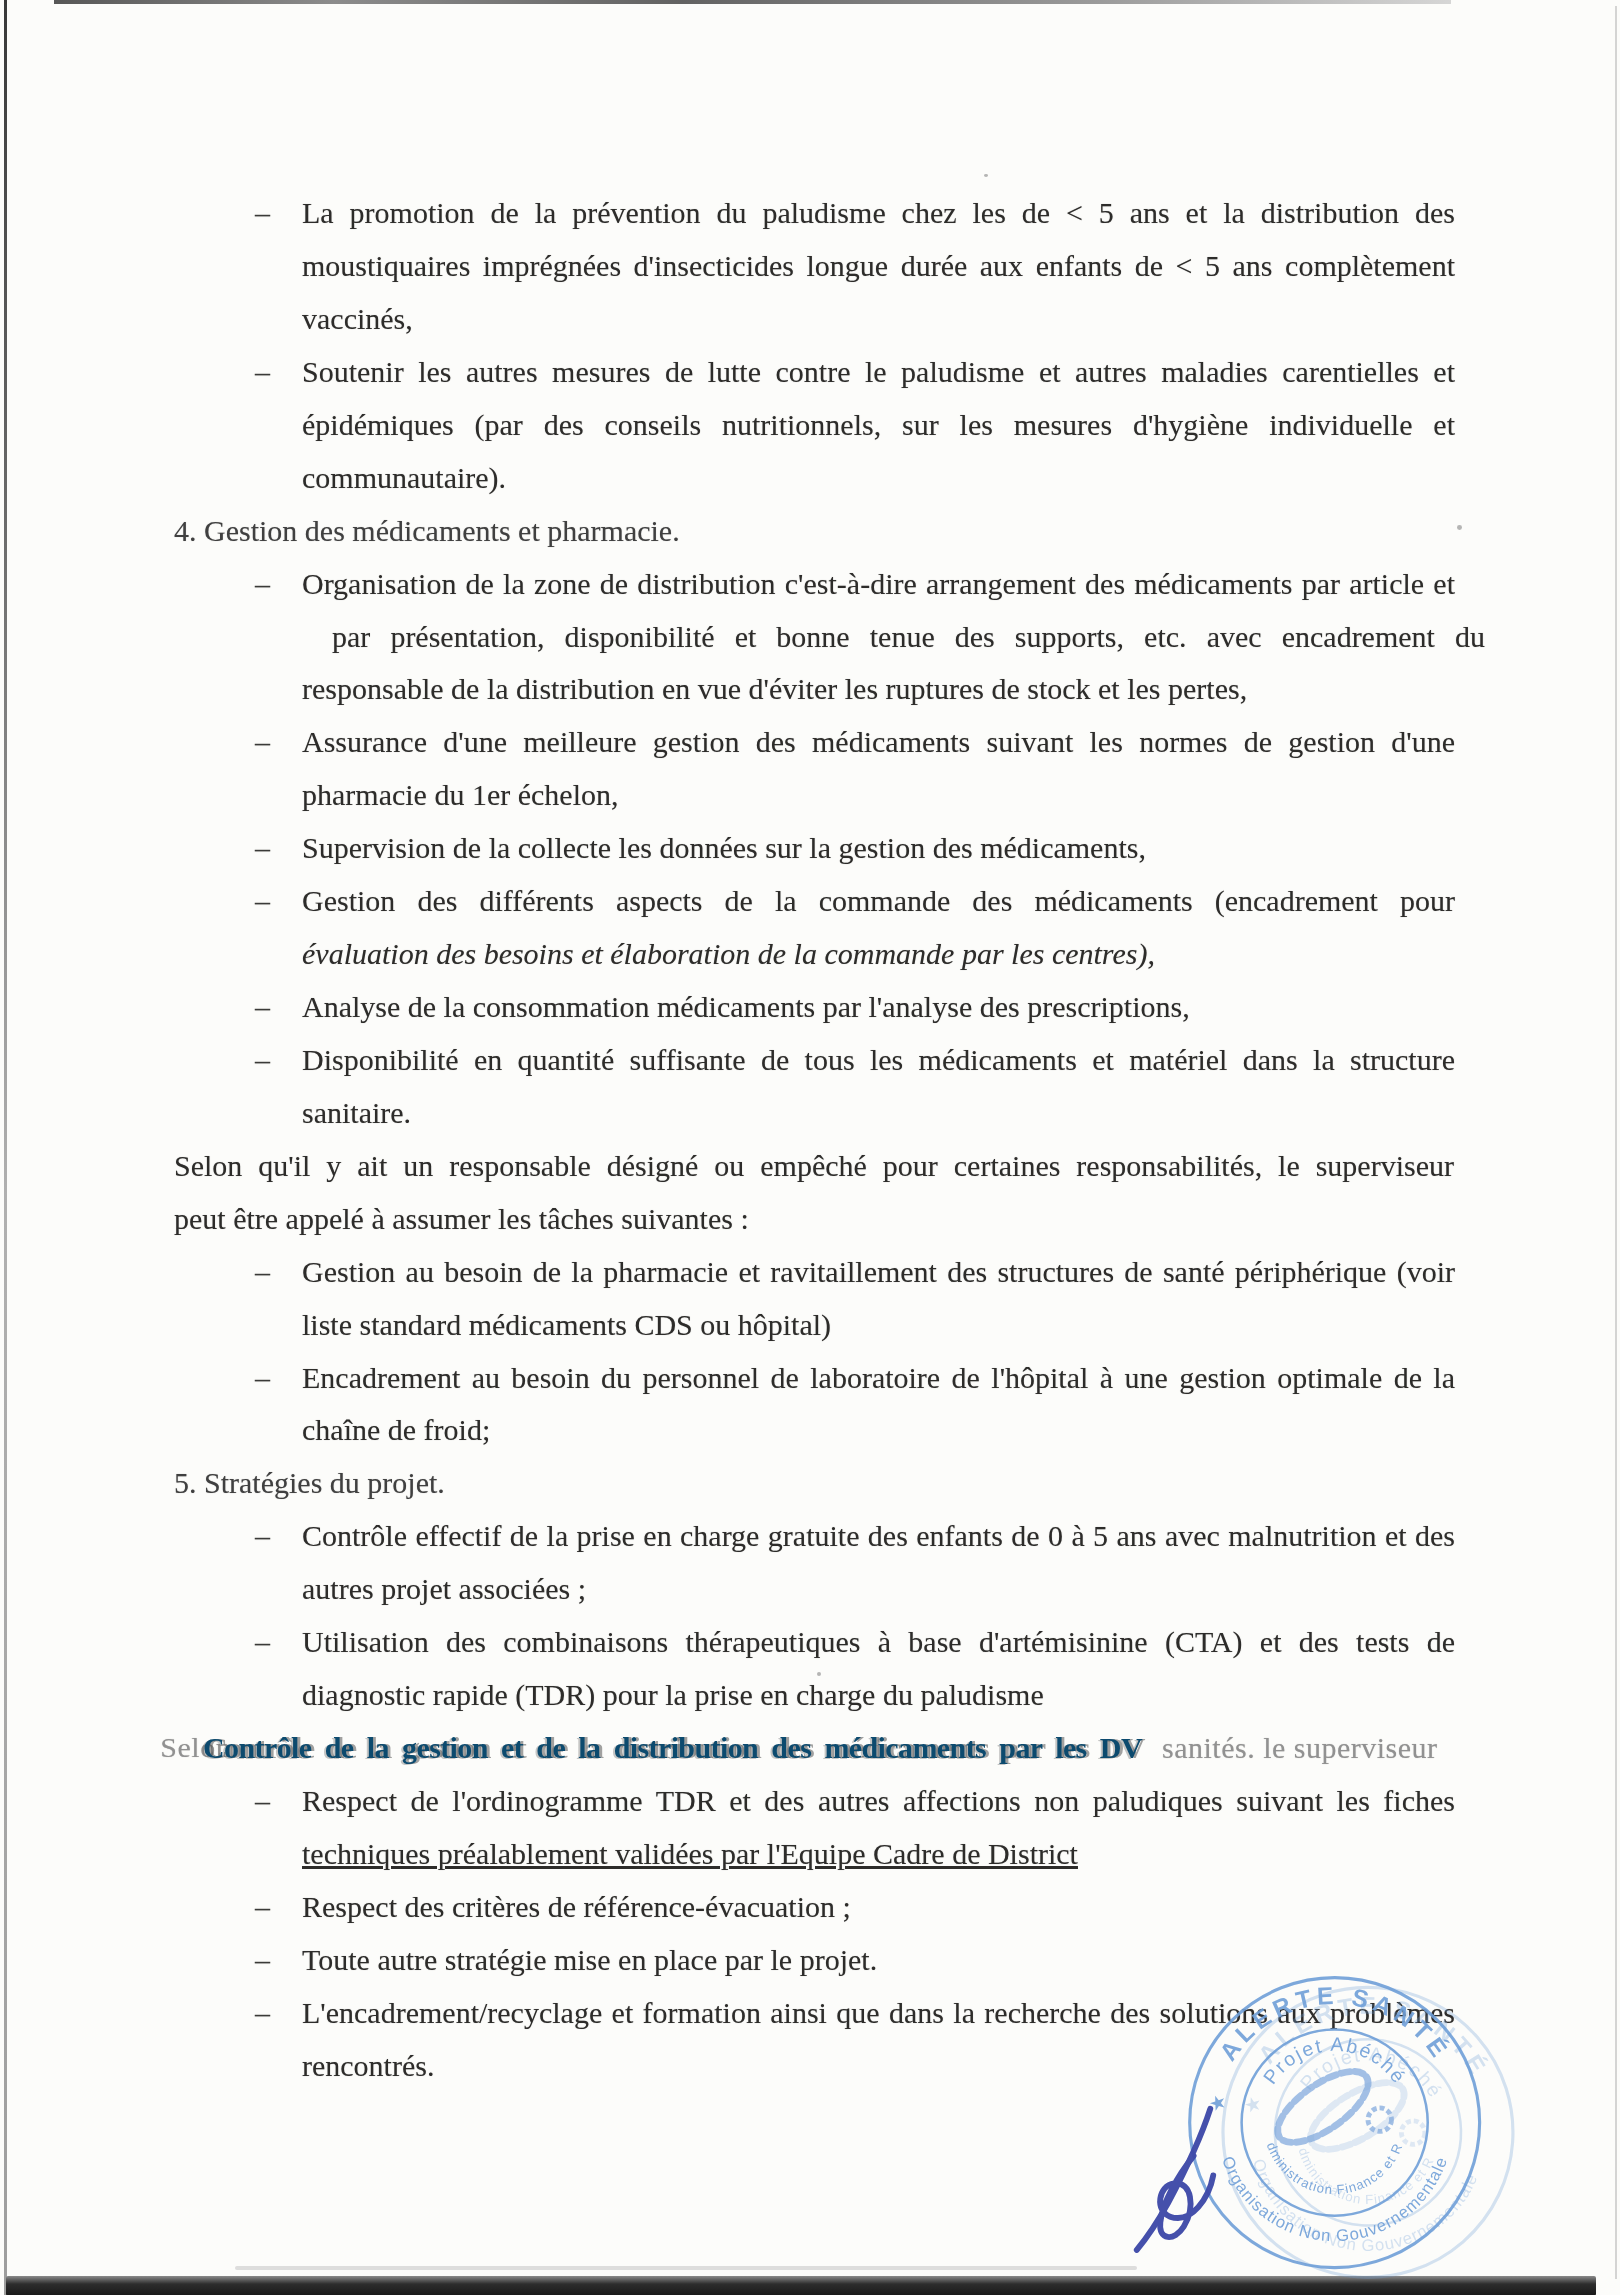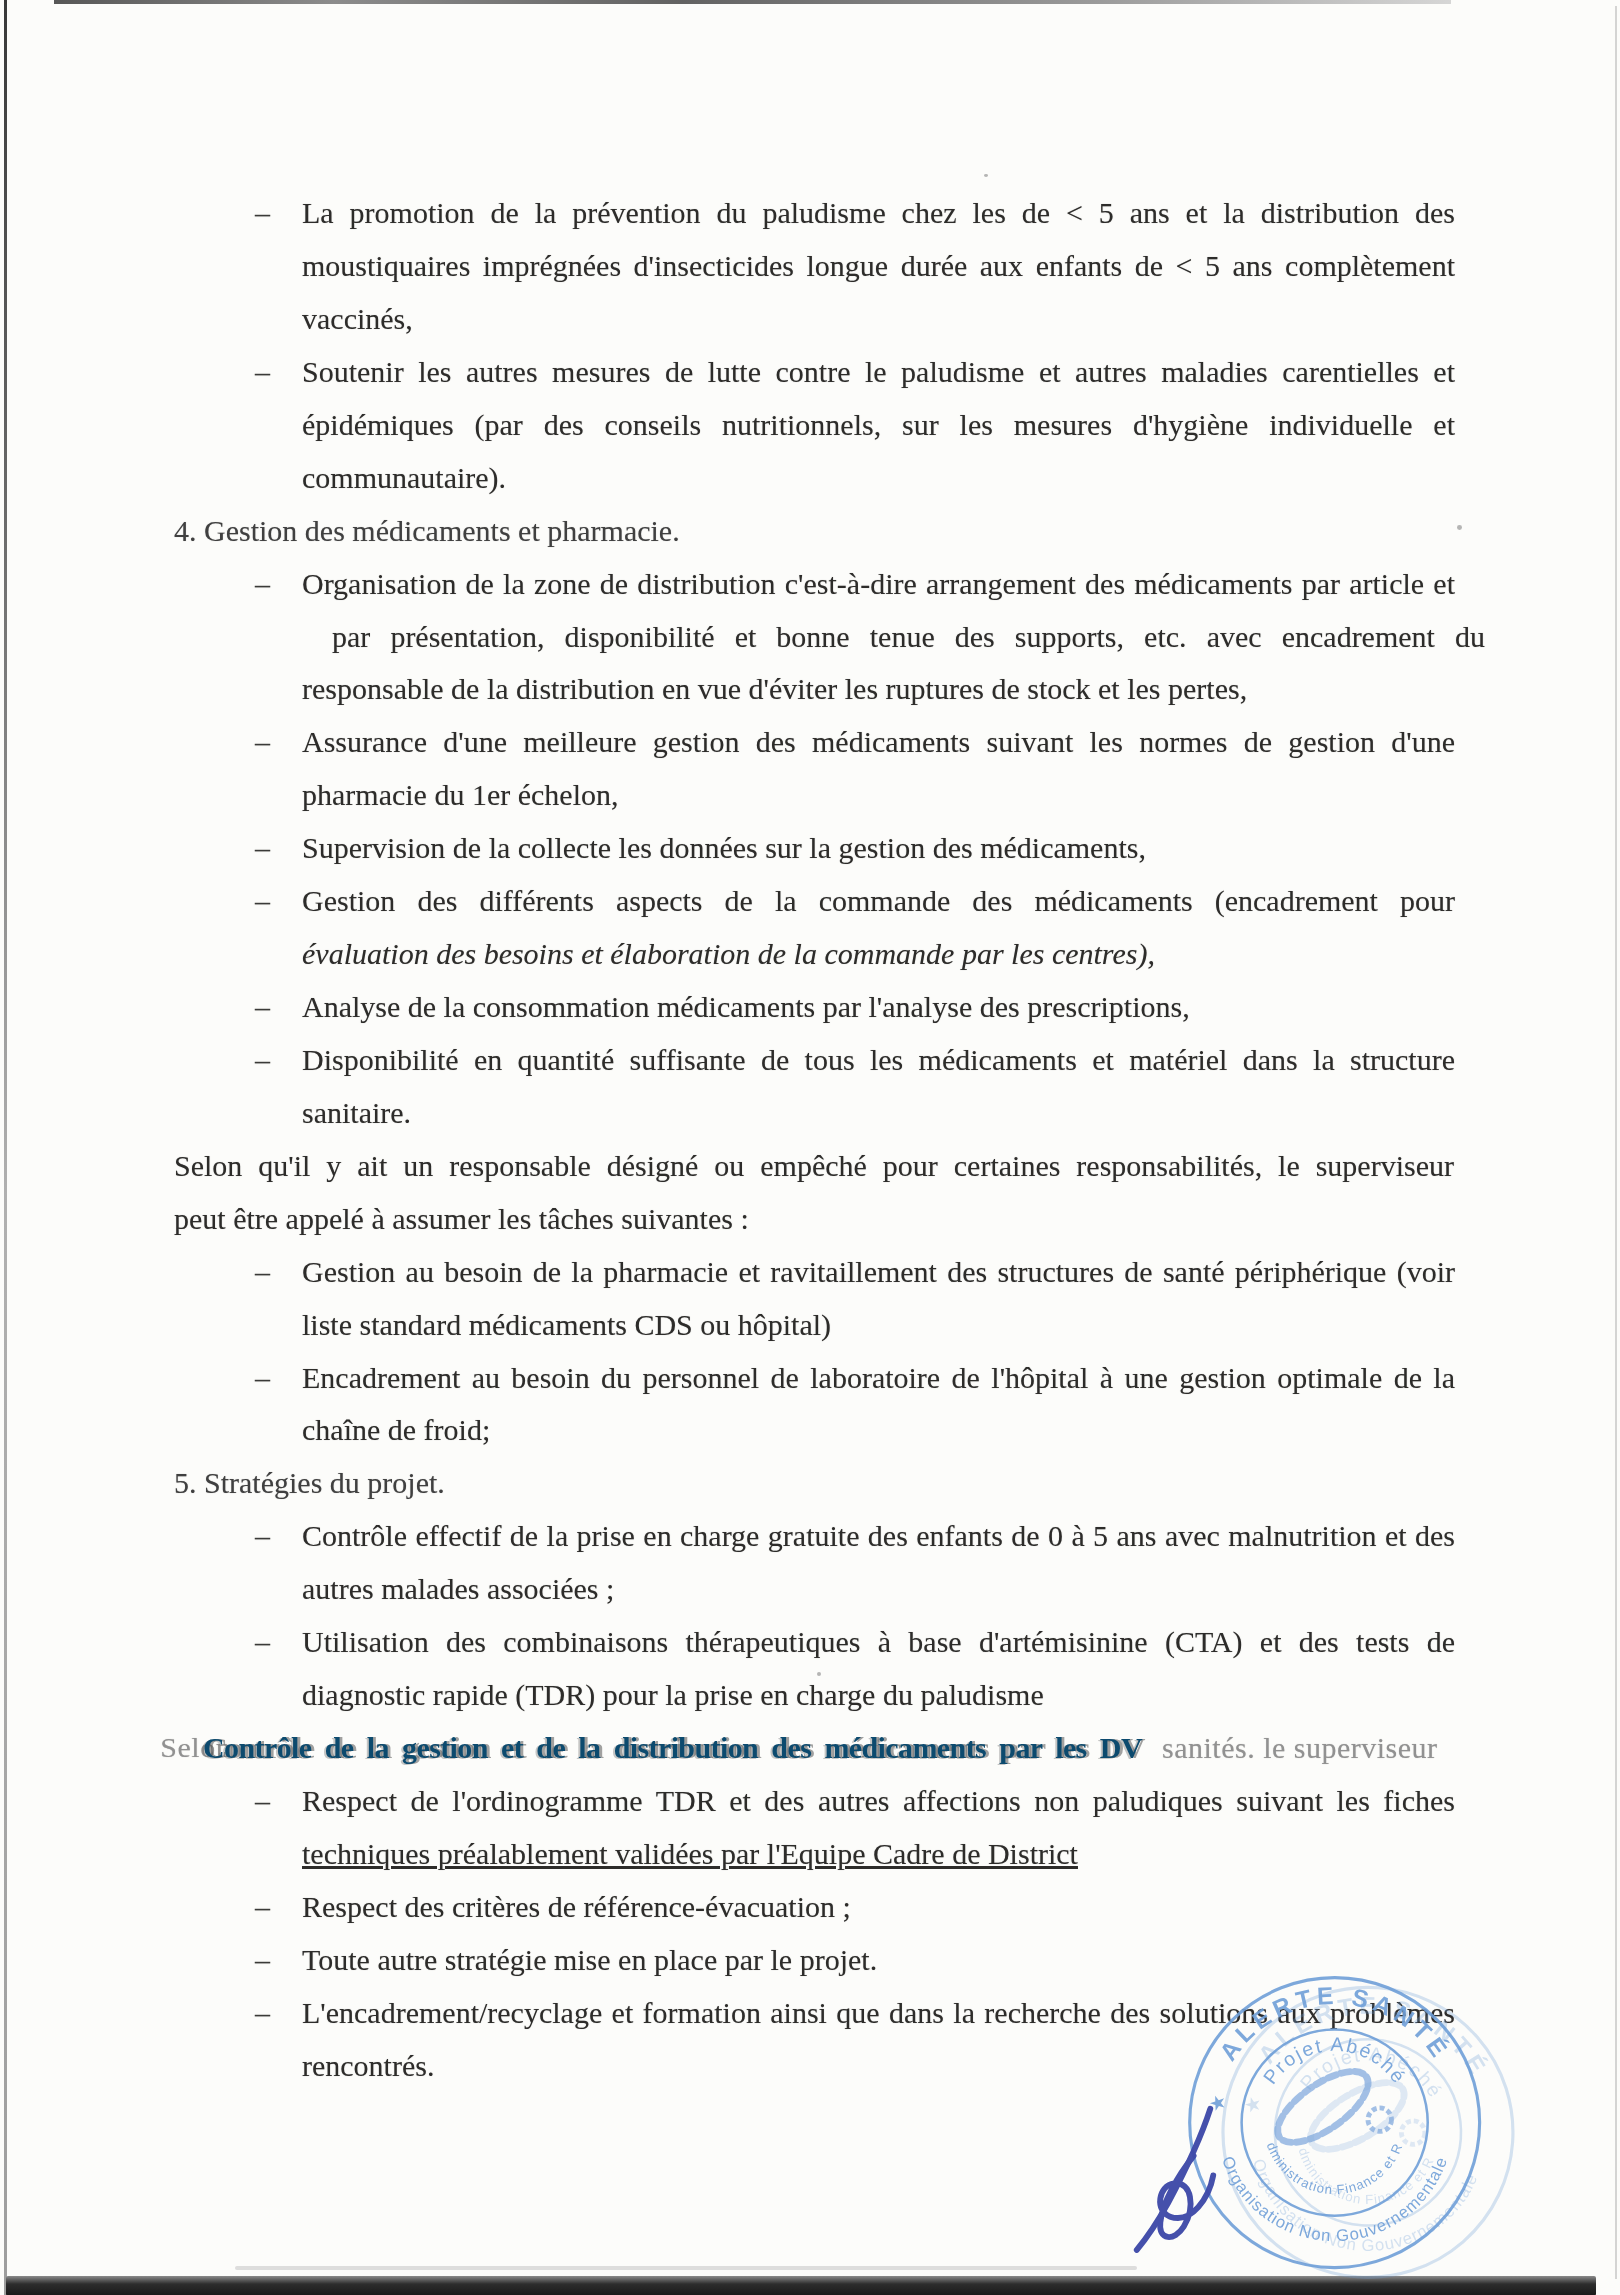--- a/index.html
+++ b/index.html
@@ -76,21 +76,21 @@
       <div class="line bullet just" style="top: 1038px;"><span class="dash">–</span><span class="txt">Disponibilité en quantité suffisante de tous les médicaments et matériel dans la structure</span></div>
       <div class="line bullet" style="top: 1091px;"><span class="txt">sanitaire.</span></div>
       <div class="line body just" style="top: 1144px;"><span class="txt">Selon qu'il y ait un responsable désigné ou empêché pour certaines responsabilités, le superviseur</span></div>
       <div class="line body" style="top: 1197px;"><span class="txt">peut être appelé à assumer les tâches suivantes :</span></div>
       <div class="line bullet just" style="top: 1250px;"><span class="dash">–</span><span class="txt">Gestion au besoin de la pharmacie et ravitaillement des structures de santé périphérique (voir</span></div>
       <div class="line bullet" style="top: 1303px;"><span class="txt">liste standard médicaments CDS ou hôpital)</span></div>
       <div class="line bullet just" style="top: 1356px;"><span class="dash">–</span><span class="txt">Encadrement au besoin du personnel de laboratoire de l'hôpital à une gestion optimale de la</span></div>
       <div class="line bullet" style="top: 1408px;"><span class="txt">chaîne de froid;</span></div>
       <div class="line heading" style="top: 1461px;"><span class="txt">5.  Stratégies du projet.</span></div>
       <div class="line bullet just" style="top: 1514px;"><span class="dash">–</span><span class="txt">Contrôle effectif de la prise en charge gratuite des enfants de 0 à 5 ans avec malnutrition et des</span></div>
-      <div class="line bullet" style="top: 1567px;"><span class="txt">autres malades associées ;</span></div>
+      <div class="line bullet" style="top: 1567px;"><span class="txt">autres projet associées ;</span></div>
       <div class="line bullet just" style="top: 1620px;"><span class="dash">–</span><span class="txt">Utilisation des combinaisons thérapeutiques à base d'artémisinine (CTA) et des tests de</span></div>
       <div class="line bullet" style="top: 1673px;"><span class="txt">diagnostic rapide (TDR) pour la prise en charge du paludisme</span></div>
       <div class="line overlap" style="top: 1726px;">
         <span class="ghost gl">Selon</span>
         <span class="ovmain">Contrôle de la gestion et de la distribution des médicaments par les DV</span>
         <span class="ghost gr">sanités. le superviseur</span>
       </div>
       <div class="line bullet just" style="top: 1779px;"><span class="dash">–</span><span class="txt">Respect de l'ordinogramme TDR et des autres affections non paludiques suivant les fiches</span></div>
       <div class="line bullet" style="top: 1832px; text-decoration: underline;"><span class="txt">techniques préalablement validées par l'Equipe Cadre de District</span></div>
       <div class="line bullet" style="top: 1885px;"><span class="dash">–</span><span class="txt">Respect des critères de référence-évacuation ;</span></div>

